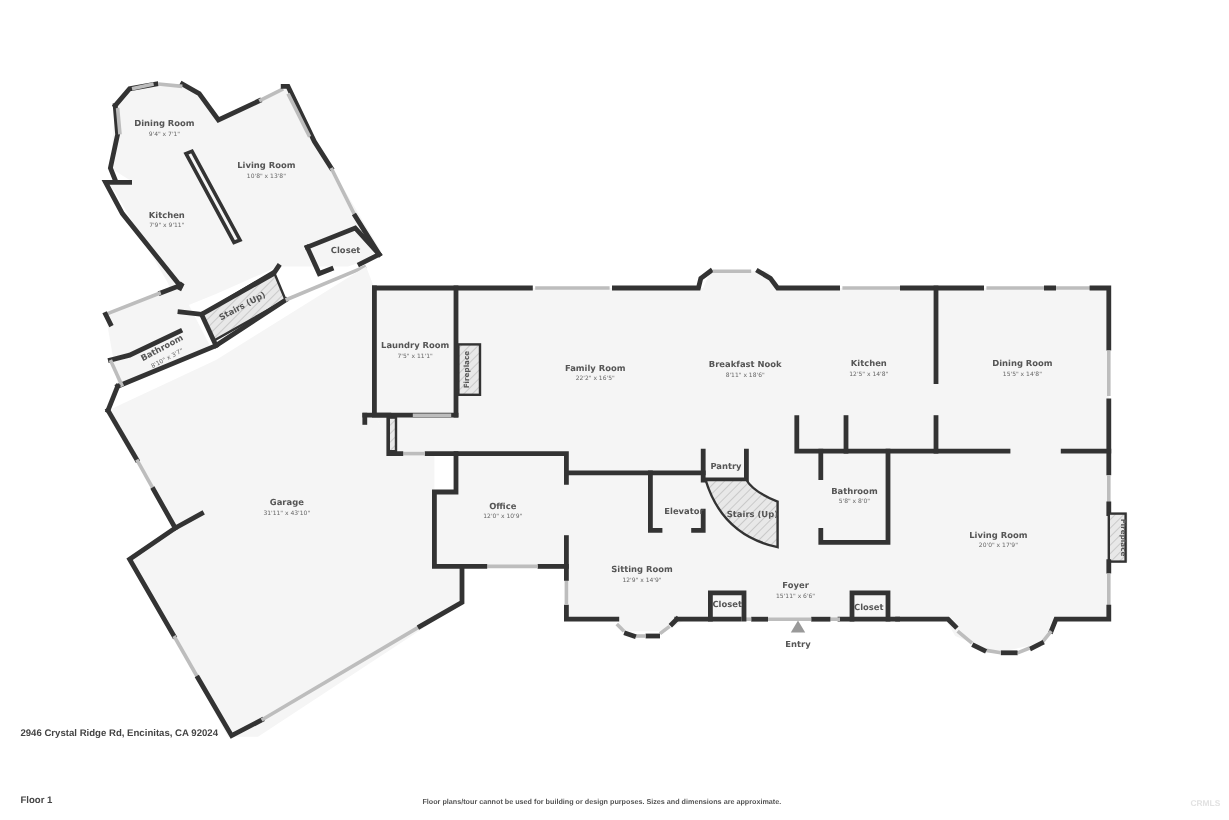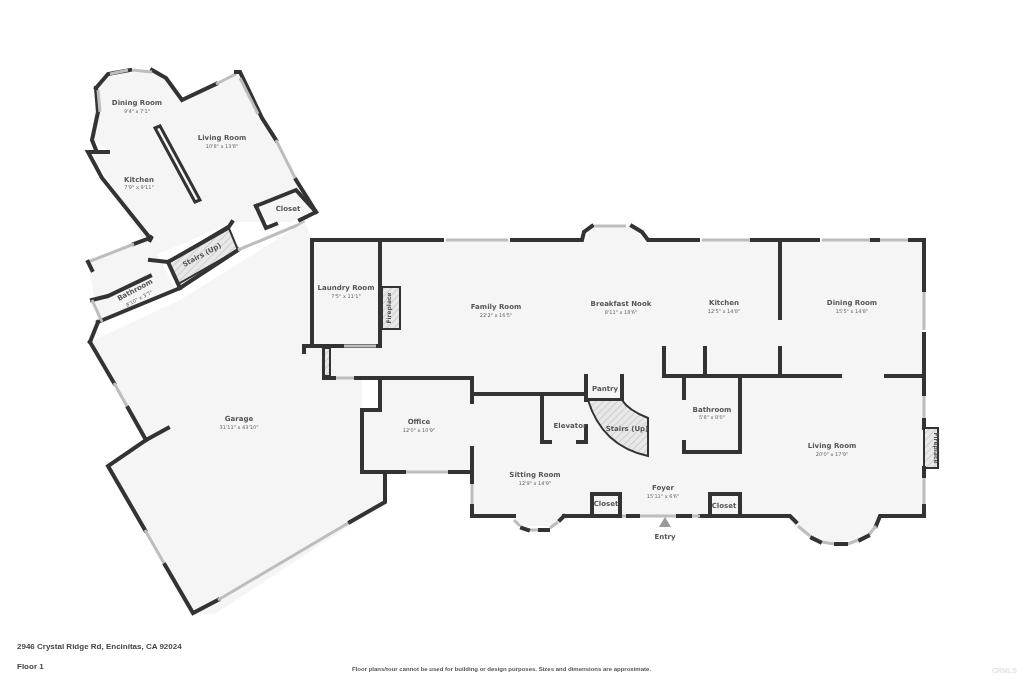--- a/index.html
+++ b/index.html
@@ -5,21 +5,21 @@
   html, body { margin:0; padding:0; background:#ffffff; }
   body { width:1024px; height:683px; position:relative; overflow:hidden; font-family:"Liberation Sans", sans-serif; }
   #plan { position:absolute; left:0; top:0; }
   .wall { stroke:#333333; stroke-width:4; fill:none; stroke-linecap:square; stroke-linejoin:miter; }
   .floor { fill:#f5f5f5; stroke:none; }
   .win { stroke:#bdbdbd; stroke-width:3; fill:none; }
   .hatch { fill:url(#hatch); stroke:#333; stroke-width:2; }
   .rname { font-family:"DejaVu Sans", sans-serif; font-size:7px; font-weight:bold; fill:#555555; text-anchor:middle; }
   .rdim { font-family:"DejaVu Sans", sans-serif; font-size:5px; fill:#666666; text-anchor:middle; }
   .small { font-family:"DejaVu Sans", sans-serif; font-size:7px; font-weight:bold; fill:#555555; text-anchor:middle; }
-  .footer-addr { position:absolute; left:17px; top:642px; font-size:8px; font-weight:bold; color:#444; }
+  .footer-addr { position:absolute; left:17px; top:606px; font-size:8px; font-weight:bold; color:#444; }
   .footer-floor { position:absolute; left:17px; top:662px; font-size:8px; font-weight:bold; color:#444; }
   .footer-disc { position:absolute; left:352px; top:666px; font-size:6px; font-weight:bold; color:#555; }
   .watermark { position:absolute; left:992px; top:667px; font-size:7px; color:#e2e2e2; font-weight:bold; }
 </style>
 </head>
 <body>
 
 <svg id="plan" width="1024" height="683" viewBox="0 0 1024 683">
   <defs>
     <pattern id="hatch" width="5" height="5" patternUnits="userSpaceOnUse" patternTransform="rotate(45)">

